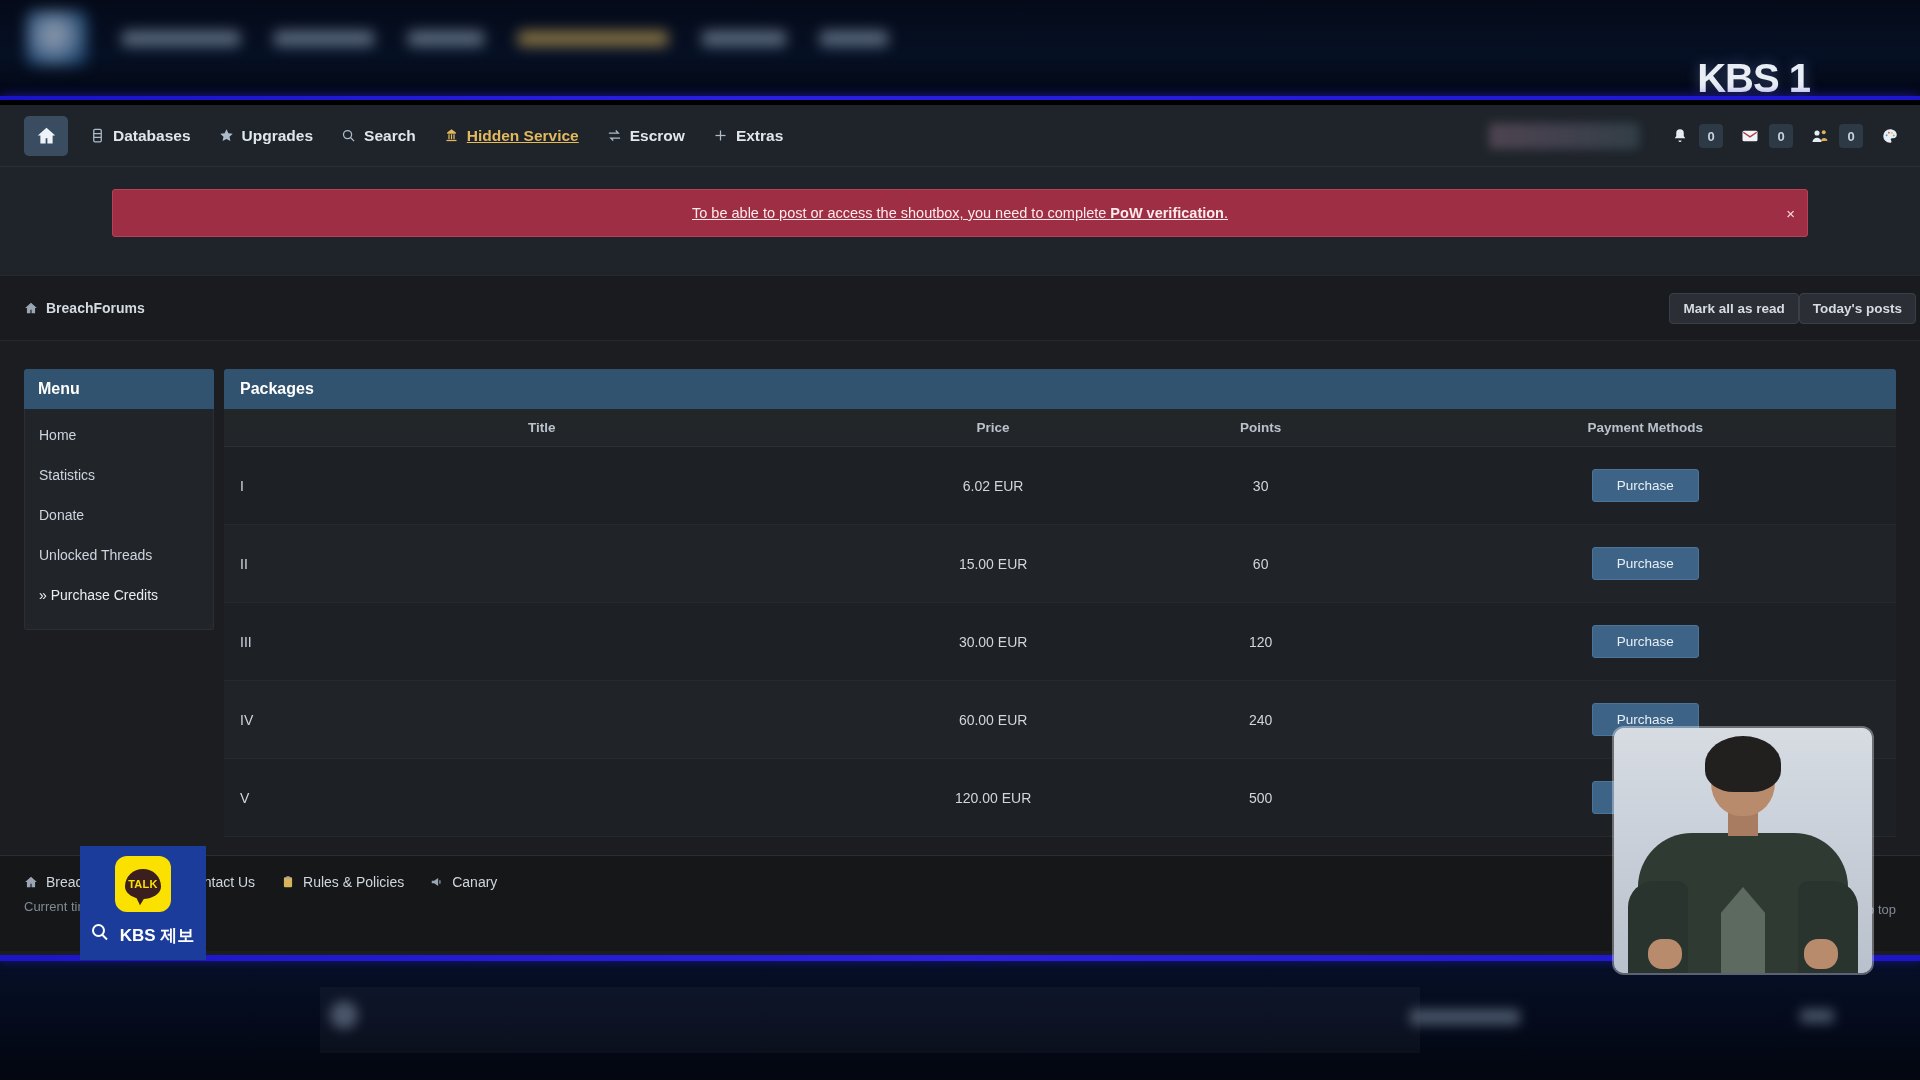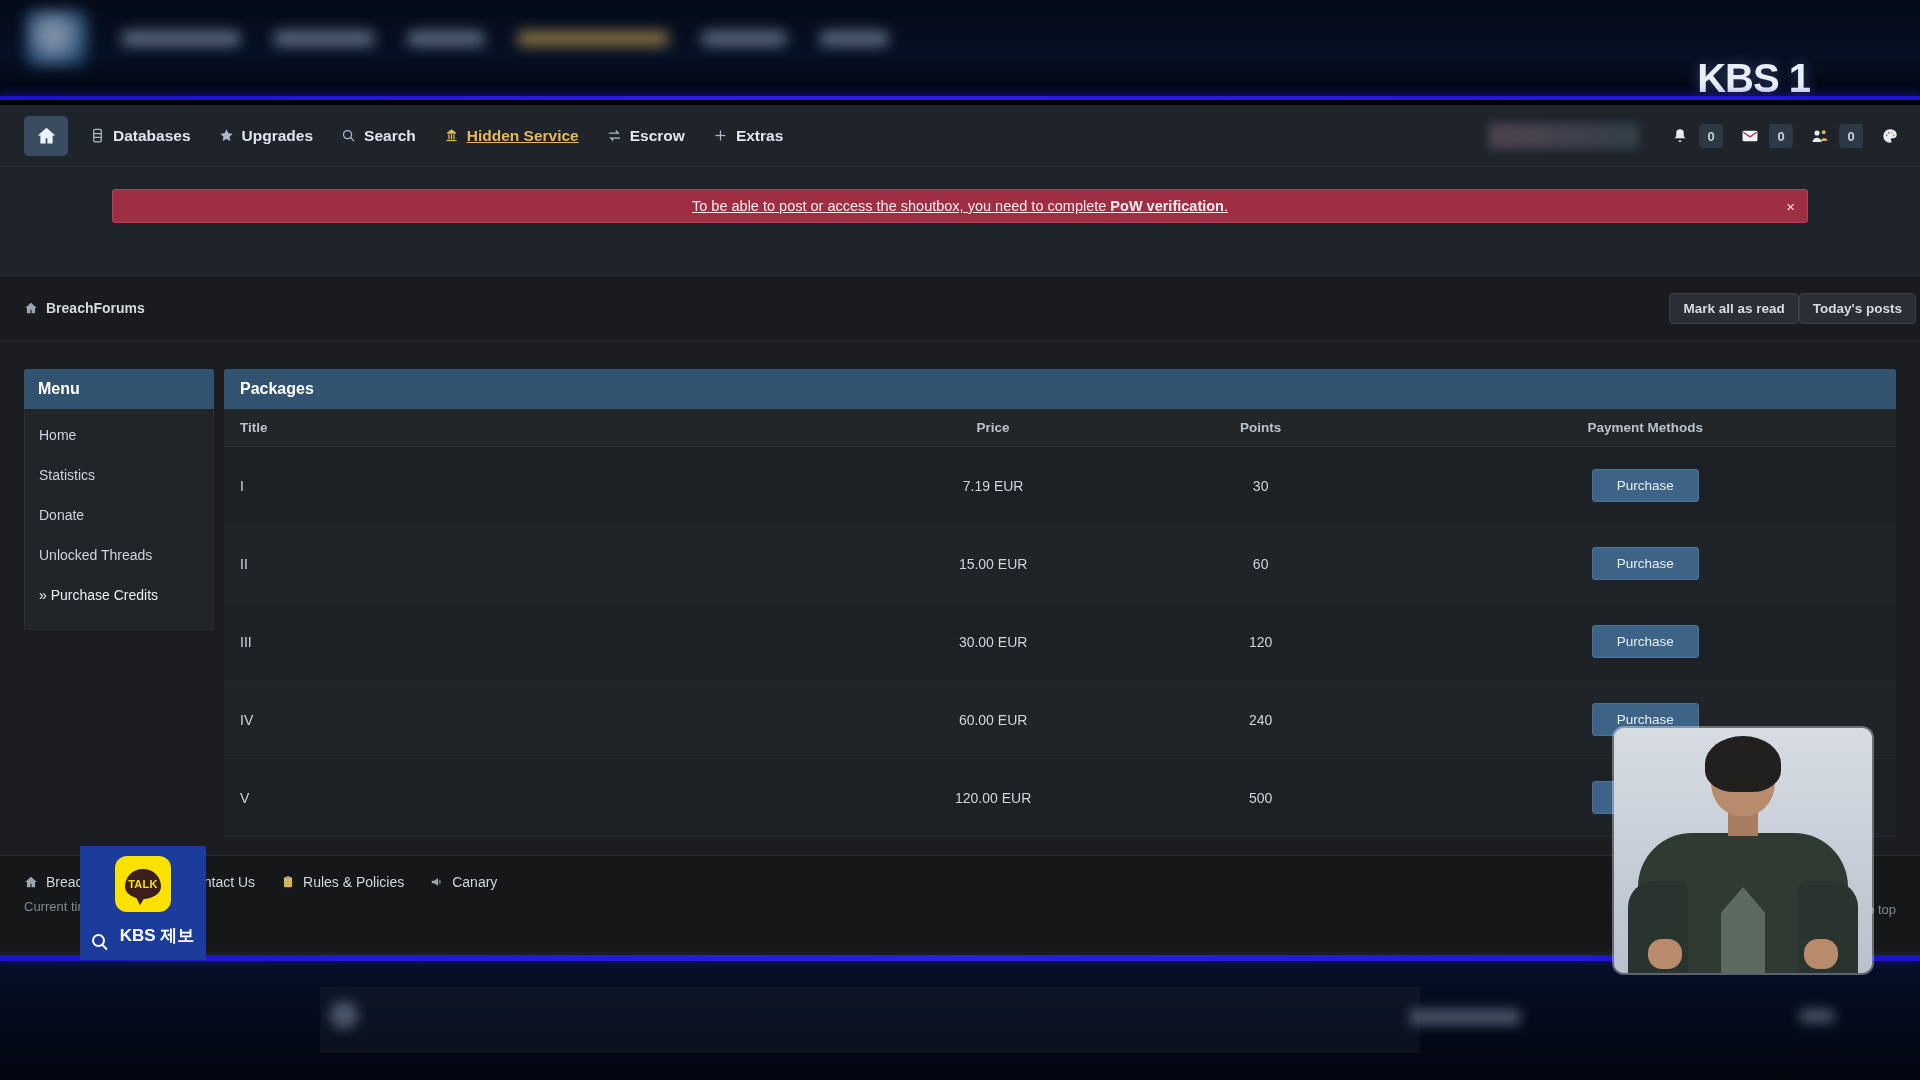--- a/index.html
+++ b/index.html
@@ -89,21 +89,21 @@
     min-width:24px;height:24px;padding:0 6px;border-radius:4px;
     background:#2e3946;color:#c6d2e0;font-size:13px;font-weight:bold;
     display:flex;align-items:center;justify-content:center;margin-right:8px;
     cursor:pointer;
   }
 
   
   .alert-wrap{padding:22px 112px 0 112px;background:#1f242b;height:108px;}
   .alert{
     position:relative;background:#9e2e43;border:1px solid #b94058;border-radius:3px;
-    height:34px;display:flex;align-items:center;justify-content:center;
+    height:48px;display:flex;align-items:center;justify-content:center;
   }
   .alert a{
     color:#ffe9ec;font-size:14.5px;text-decoration:underline;cursor:pointer;
   }
   .alert a b{font-weight:bold;}
   .alert-close{
     position:absolute;right:12px;top:50%;transform:translateY(-50%);
     color:#ffd9df;font-size:15px;cursor:pointer;line-height:1;
   }
 
@@ -138,21 +138,21 @@
 
   .content{flex:1;}
   .table-card{background:transparent;}
   .table-head-bar{
     background:#31536f;color:#fff;font-size:16px;font-weight:bold;
     padding:11px 16px;border-radius:3px 3px 0 0;
   }
   table{width:100%;border-collapse:collapse;}
   thead th{
     background:#232629;color:#b9c2cc;font-size:13.5px;font-weight:bold;
-    text-align:left;padding:11px 16px;border-bottom:1px solid #2d3137;
+    text-align:center;padding:11px 16px;border-bottom:1px solid #2d3137;
   }
   thead th.c{text-align:center;}
   tbody td{
     padding:22px 16px;font-size:14px;color:#cfd6de;
     border-bottom:1px solid #26292e;background:#1d2024;
   }
   tbody tr:nth-child(even) td{background:#202327;}
   tbody td.c{text-align:center;}
   .buy-btn{
     background:#3d6487;border:1px solid #4a7499;border-radius:3px;
@@ -186,21 +186,21 @@
     display:flex;align-items:center;justify-content:center;position:relative;
   }
   .kakao-badge .bubble:after{
     content:"";position:absolute;bottom:-6px;left:9px;
     border-left:7px solid transparent;border-right:3px solid transparent;
     border-top:9px solid #3b1e1e;transform:rotate(12deg);
   }
   .kakao-badge .bubble span{color:#fae100;font-size:11px;font-weight:bold;letter-spacing:.3px;}
   .kakao-label{
     margin-top:12px;color:#fff;font-size:17px;font-weight:bold;
-    display:flex;align-items:flex-end;gap:15px;
+    display:flex;align-items:flex-start;gap:15px;
   }
   .kakao-label .mag{
     width:13px;height:13px;border:2px solid #fff;border-radius:50%;
     position:relative;display:inline-block;
   }
   .kakao-label .mag:after{
     content:"";position:absolute;right:-5px;bottom:-3px;width:7px;height:2px;
     background:#fff;transform:rotate(45deg);
   }
 
@@ -404,21 +404,21 @@
             <tr>
               <th style="width:38%">Title</th>
               <th class="c" style="width:16%">Price</th>
               <th class="c" style="width:16%">Points</th>
               <th class="c" style="width:30%">Payment Methods</th>
             </tr>
           </thead>
           <tbody>
             <tr>
               <td>I</td>
-              <td class="c">7.19 EUR</td>
+              <td class="c">6.02 EUR</td>
               <td class="c">30</td>
               <td class="c"><button class="buy-btn">Purchase</button></td>
             </tr>
             <tr>
               <td>II</td>
               <td class="c">15.00 EUR</td>
               <td class="c">60</td>
               <td class="c"><button class="buy-btn">Purchase</button></td>
             </tr>
             <tr>

